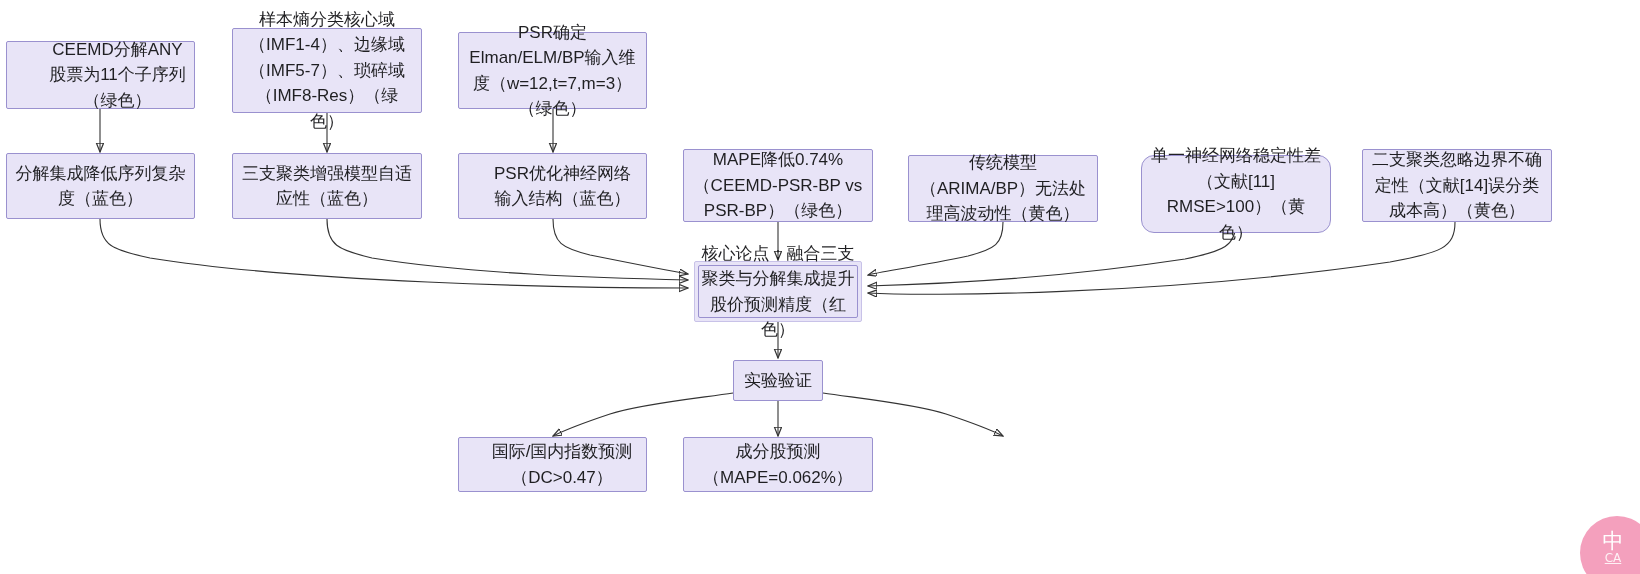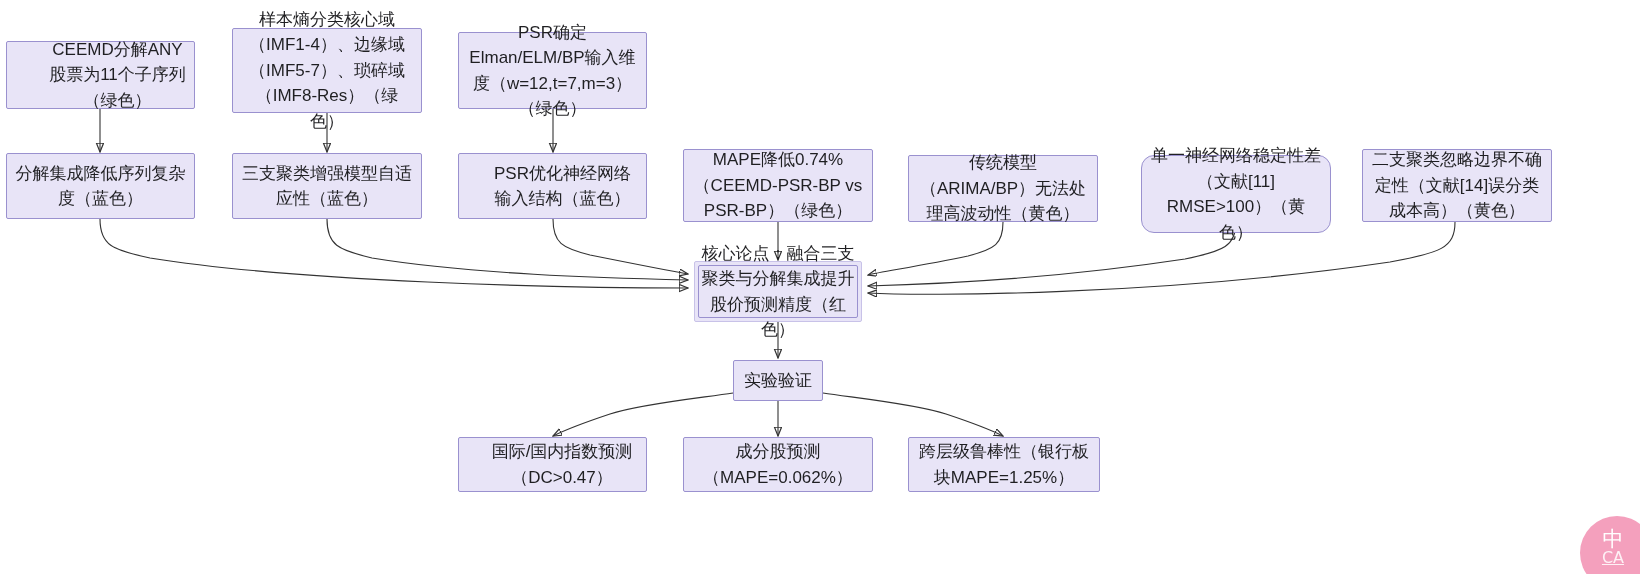--- a/index.html
+++ b/index.html
@@ -67,21 +67,21 @@
     z-index:6;
     overflow:hidden;
   }
   #watermark .wm-inner{
     position:relative;
     top:-6px;left:-4px;
     text-align:center;
     line-height:1.05;
   }
   #watermark .wm-sub{
-    font-size:16px;
+    font-size:12px;
     opacity:.85;
     display:block;
     text-decoration:underline;
   }
 </style>
 </head>
 <body>
 
 <div id="canvas">
 
@@ -163,23 +163,20 @@
   </div>
 
   <div class="node" style="left:458px;top:437px;width:189px;height:55px;padding-left:27px;">
     <span class="txt">国际/国内指数预测（DC&gt;0.47）</span>
   </div>
 
   <div class="node" style="left:683px;top:437px;width:190px;height:55px;">
     <span class="txt">成分股预测（MAPE=0.062%）</span>
   </div>
 
-  <div class="node" style="left:908px;top:437px;width:192px;height:55px;">
-    <span class="txt">跨层级鲁棒性（银行板块MAPE=1.25%）</span>
-  </div>
 
   <div id="watermark">
     <div class="wm-inner">
       <span>中</span>
       <span class="wm-sub">CA</span>
     </div>
   </div>
 
 </div>
 

